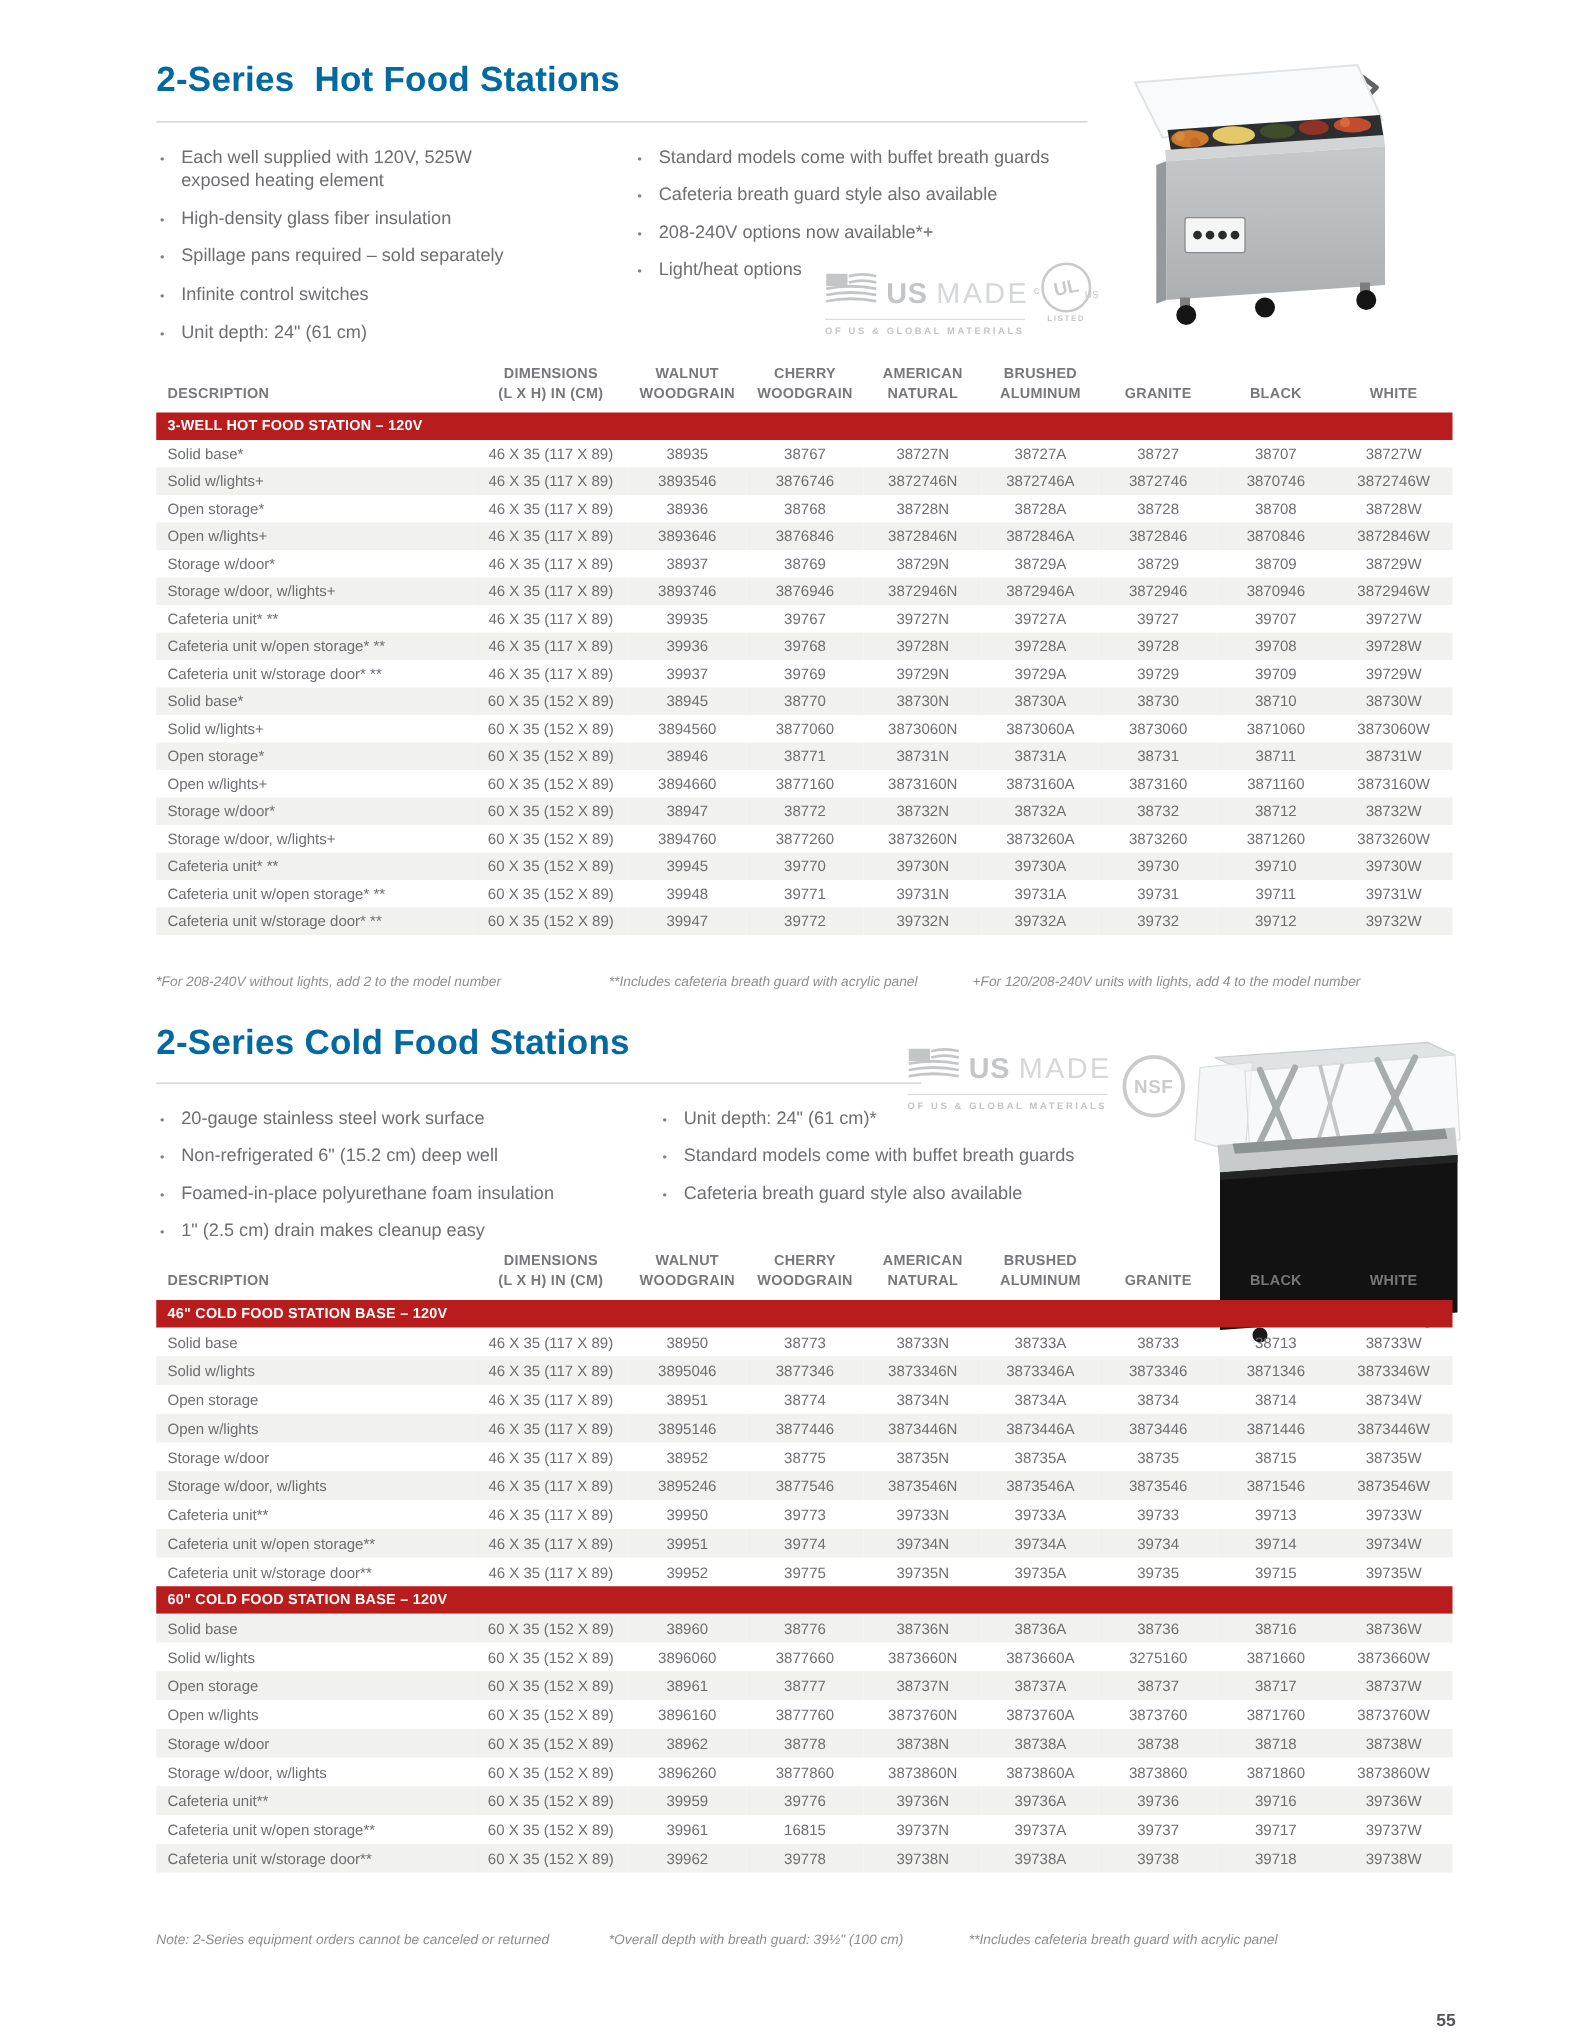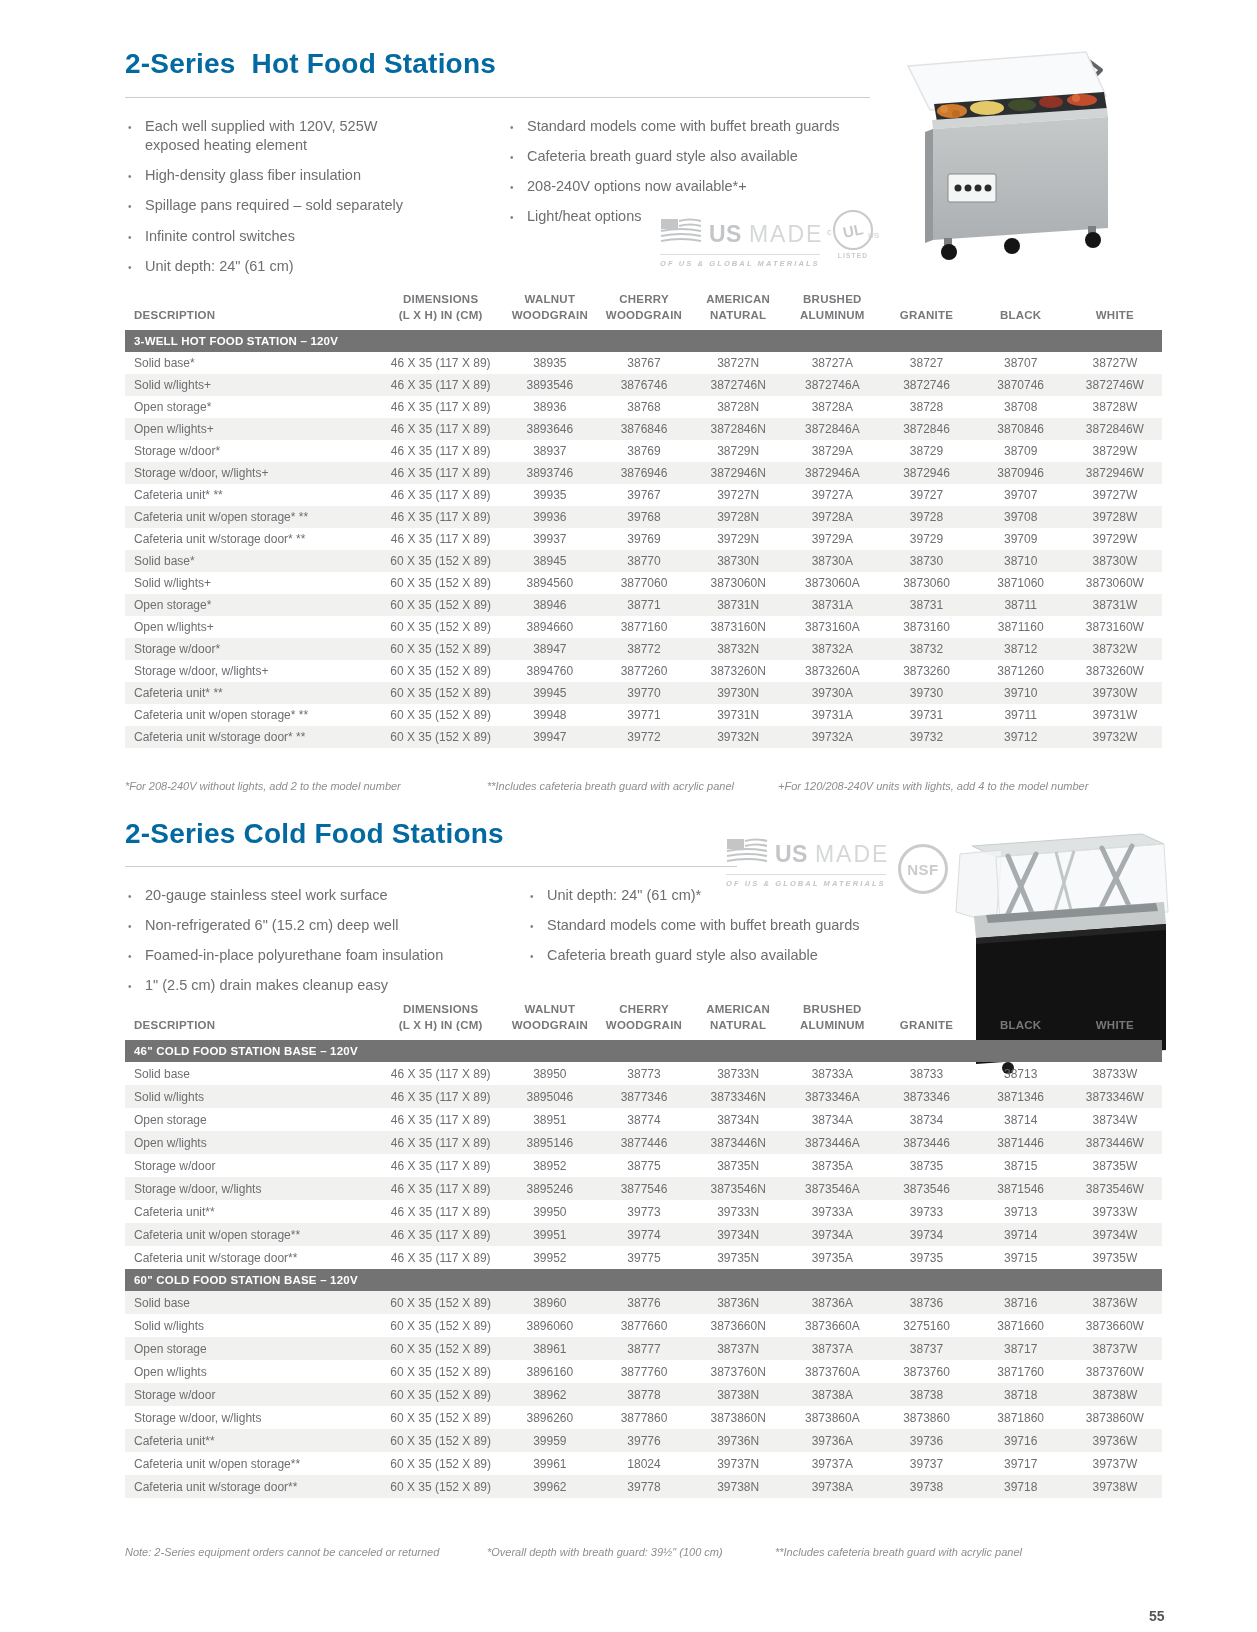--- a/index.html
+++ b/index.html
@@ -10,36 +10,36 @@
   .rule{height:1px;background:#cccccc;}
 
   .bullets{display:block;}
   .bullet-item{display:flex;margin-bottom:11px;color:#6d6e71;font-size:14.5px;line-height:1.32;}
   .bullet-item .dot{width:17px;flex:none;font-size:10px;padding-top:4px;color:#808184;}
 
   table.models{border-collapse:collapse;table-layout:fixed;width:1037px;}
   table.models th{font-size:11.5px;color:#77787b;font-weight:700;text-align:center;vertical-align:bottom;
     padding:0 2px 7px;white-space:pre-line;letter-spacing:.25px;line-height:1.35;}
   table.models th.col-desc{text-align:left;padding-left:9px;}
-  table.models tr.band td{background:#737373;color:#ffffff;font-weight:700;font-size:11.5px;text-align:left;
+  table.models tr.band td{background:#b91c1c;color:#ffffff;font-weight:700;font-size:11.5px;text-align:left;
     padding-left:9px;height:22px;letter-spacing:.2px;}
   table.models td{font-size:12px;color:#6d6e71;text-align:center;height:22px;padding:0 2px;white-space:nowrap;}
   table.models td.col-desc{text-align:left;padding-left:9px;}
   table.models tr.alt td{background:#f1f1ef;}
   table.models.cold td{height:23px;}
   table.models.cold tr.band td{height:22px;}
 
   .notes{font-size:11px;font-style:italic;color:#8d8e91;}
   .note{position:absolute;white-space:nowrap;top:0;}
 
   .usmade{color:#c3c5c7;width:160px;}
   .usmade-top{display:flex;align-items:center;gap:7px;}
   .usmade-us{font-weight:800;font-size:23px;letter-spacing:.5px;color:#c3c5c7;}
   .usmade-made{font-weight:400;font-size:23px;letter-spacing:2px;color:#d6d7d9;text-align:right;}
-  .usmade-tag{margin-top:4px;padding-top:4px;border-top:1px solid #dcdddf;font-size:7.5px;letter-spacing:2.1px;color:#c3c5c7;font-weight:700;white-space:nowrap;font-style:italic;}
+  .usmade-tag{margin-top:4px;padding-top:4px;border-top:1px solid #dcdddf;font-size:7.5px;letter-spacing:2.1px;color:#c3c5c7;font-weight:700;white-space:nowrap;}
 
   .ul-badge{position:relative;width:54px;color:#c8c9cb;}
   .ul-circle{width:36px;height:36px;border:2.5px solid #c8c9cb;border-radius:50%;display:flex;align-items:center;justify-content:center;margin:0 auto;}
   .ul-letters{font-weight:800;font-size:15px;transform:rotate(-12deg);}
   .ul-c{position:absolute;left:1px;top:17px;font-size:9px;}
   .ul-us{position:absolute;right:1px;top:21px;font-size:8px;}
   .ul-listed{text-align:center;font-size:6.5px;letter-spacing:1.2px;margin-top:2px;font-weight:700;}
 
   .nsf-badge{width:44px;height:44px;border:3px solid #cacbcd;border-radius:50%;color:#cacbcd;font-weight:800;
     font-size:15px;display:flex;align-items:center;justify-content:center;letter-spacing:.5px;}
@@ -693,21 +693,21 @@
         <td>39736N</td>
         <td>39736A</td>
         <td>39736</td>
         <td>39716</td>
         <td>39736W</td>
       </tr>
       <tr>
         <td class="col-desc">Cafeteria unit w/open storage**</td>
         <td>60 X 35 (152 X 89)</td>
         <td>39961</td>
-        <td>18024</td>
+        <td>16815</td>
         <td>39737N</td>
         <td>39737A</td>
         <td>39737</td>
         <td>39717</td>
         <td>39737W</td>
       </tr>
       <tr class="alt">
         <td class="col-desc">Cafeteria unit w/storage door**</td>
         <td>60 X 35 (152 X 89)</td>
         <td>39962</td>

